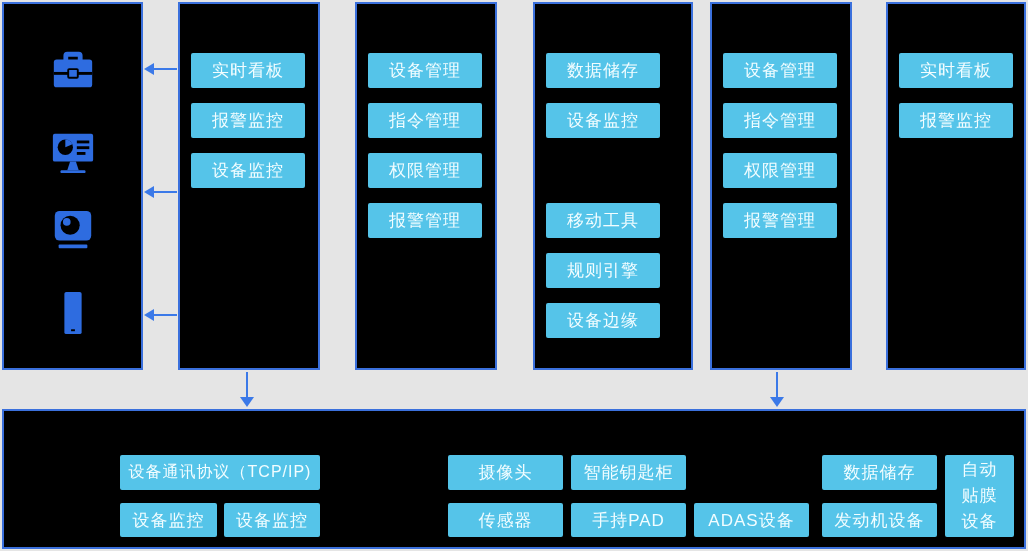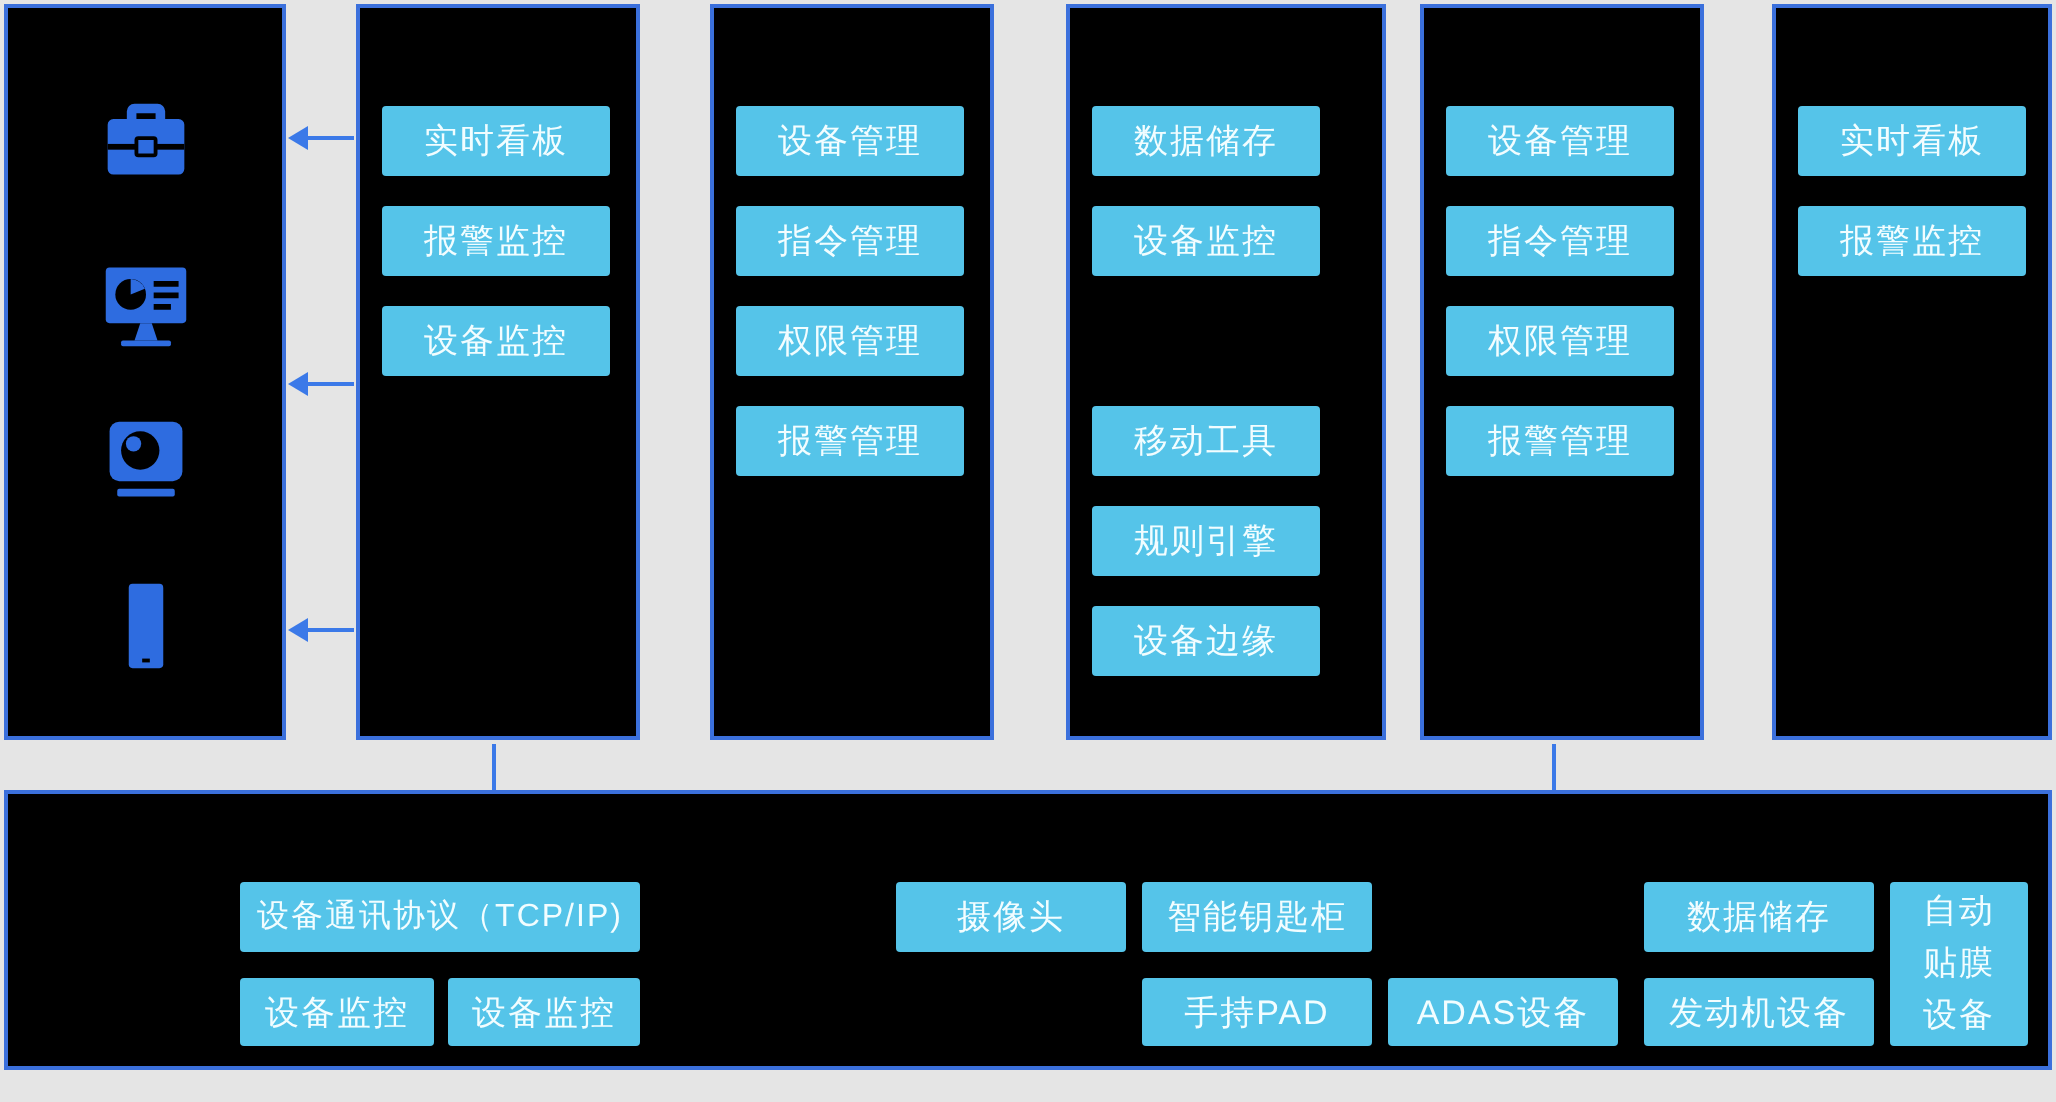--- a/index.html
+++ b/index.html
@@ -123,29 +123,30 @@
 
   <div class="v-arrow" style="left:240px;top:372px">
       <div class="line"></div>
       <div class="head"></div>
     </div>
   <div class="v-arrow" style="left:770px;top:372px">
       <div class="line"></div>
       <div class="head"></div>
     </div>
 
-  <div class="panel" style="left:2px;top:395px;width:1024px;height:140px">
+  <div class="panel" style="left:2px;top:409px;width:1024px;height:140px">
     <div class="node small" style="left:116px;top:44px;width:200px;height:35px">设备通讯协议（TCP/IP)</div>
     <div class="node" style="left:116px;top:92px;width:97px;height:34px">设备监控</div>
     <div class="node" style="left:220px;top:92px;width:96px;height:34px">设备监控</div>
 
     <div class="node" style="left:444px;top:44px;width:115px;height:35px">摄像头</div>
     <div class="node" style="left:567px;top:44px;width:115px;height:35px">智能钥匙柜</div>
     <div class="node" style="left:818px;top:44px;width:115px;height:35px">数据储存</div>
 
+    <div class="node" style="left:444px;top:92px;width:115px;height:34px">传感器</div>
     <div class="node" style="left:567px;top:92px;width:115px;height:34px">手持PAD</div>
     <div class="node" style="left:690px;top:92px;width:115px;height:34px">ADAS设备</div>
     <div class="node tall" style="left:941px;top:44px;width:69px;height:82px">自动
 贴膜
 设备</div>
 
     <div class="node" style="left:818px;top:92px;width:115px;height:34px">发动机设备</div>
   </div>
 
 </div>

